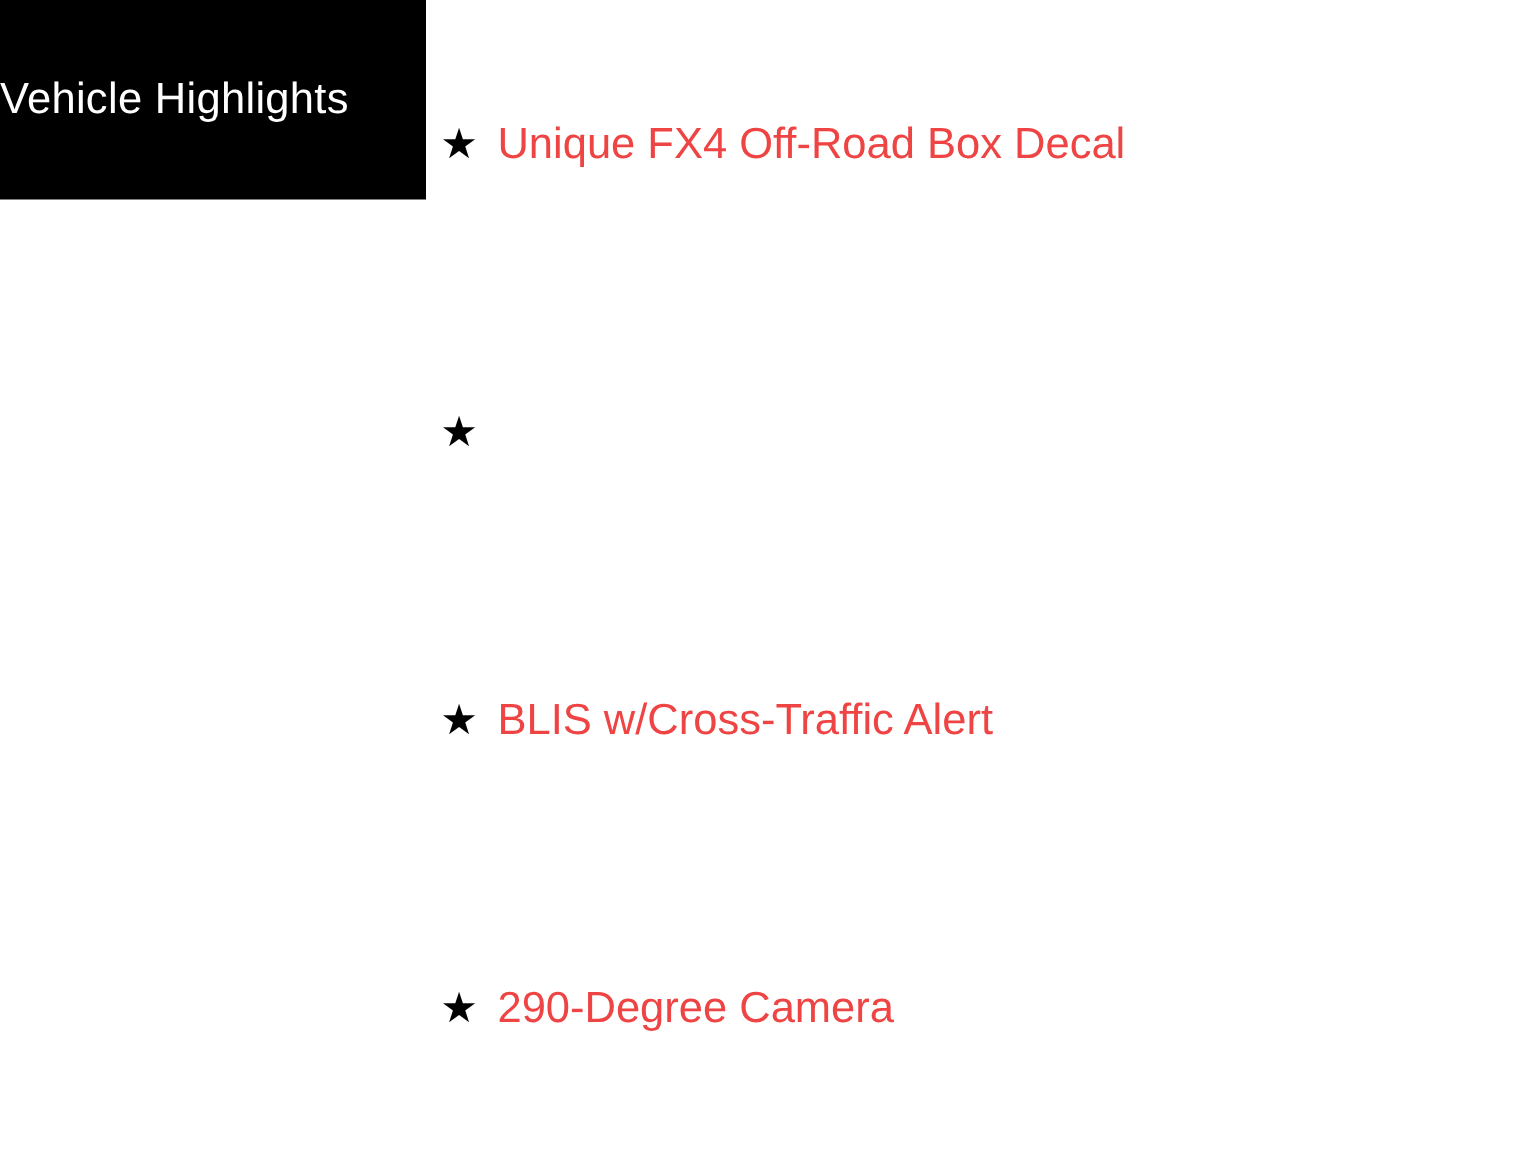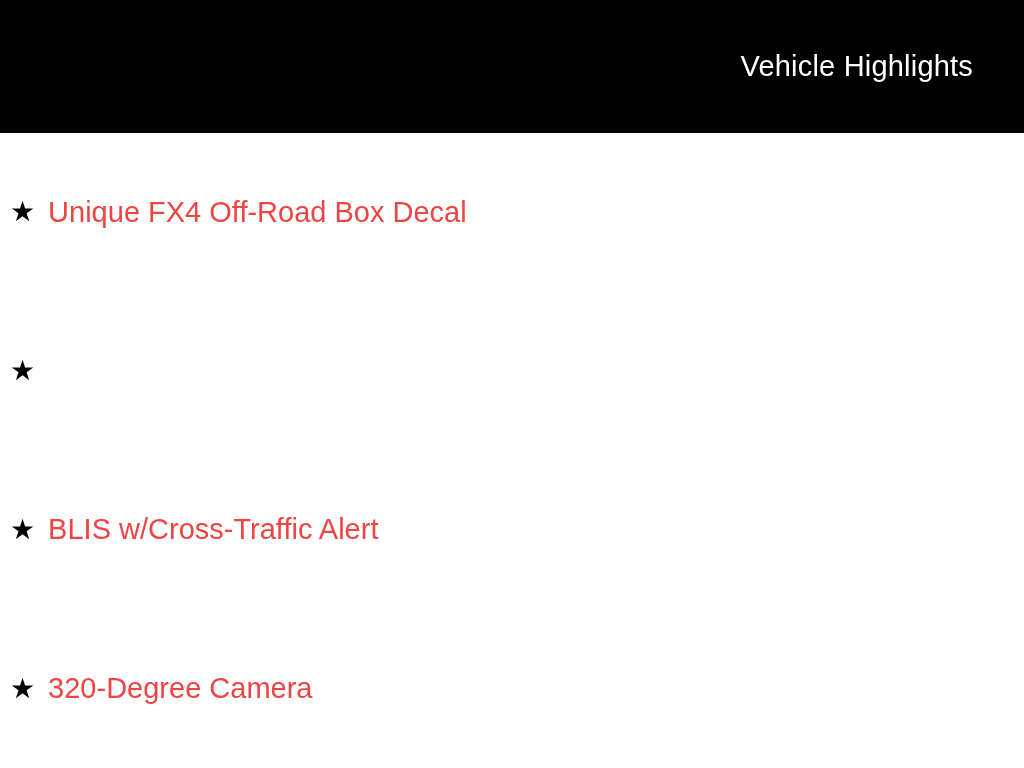--- a/index.html
+++ b/index.html
@@ -10,21 +10,20 @@
     width: 1024px;
     height: 768px;
     background: #ffffff;
     font-family: "Liberation Sans", "DejaVu Sans", sans-serif;
     overflow: hidden;
   }
   .slide {
     width: 1024px;
     height: 768px;
     display: flex;
-    flex-direction: column;
   }
   .title-bar {
     height: 133px;
     flex: 0 0 133px;
     background: #000000;
     display: flex;
     align-items: center;
     justify-content: flex-end;
     padding-right: 51px;
     box-sizing: border-box;
@@ -82,18 +81,18 @@
       <span class="star-icon">★</span>
     </div>
 
     <div class="list-item">
       <span class="star-icon">★</span>
       <span class="list-item-label">BLIS w/Cross-Traffic Alert</span>
     </div>
 
     <div class="list-item">
       <span class="star-icon">★</span>
-      <span class="list-item-label">320-Degree Camera</span>
+      <span class="list-item-label">290-Degree Camera</span>
     </div>
 
   </div>
 
 </div>
 
 </body></html>

